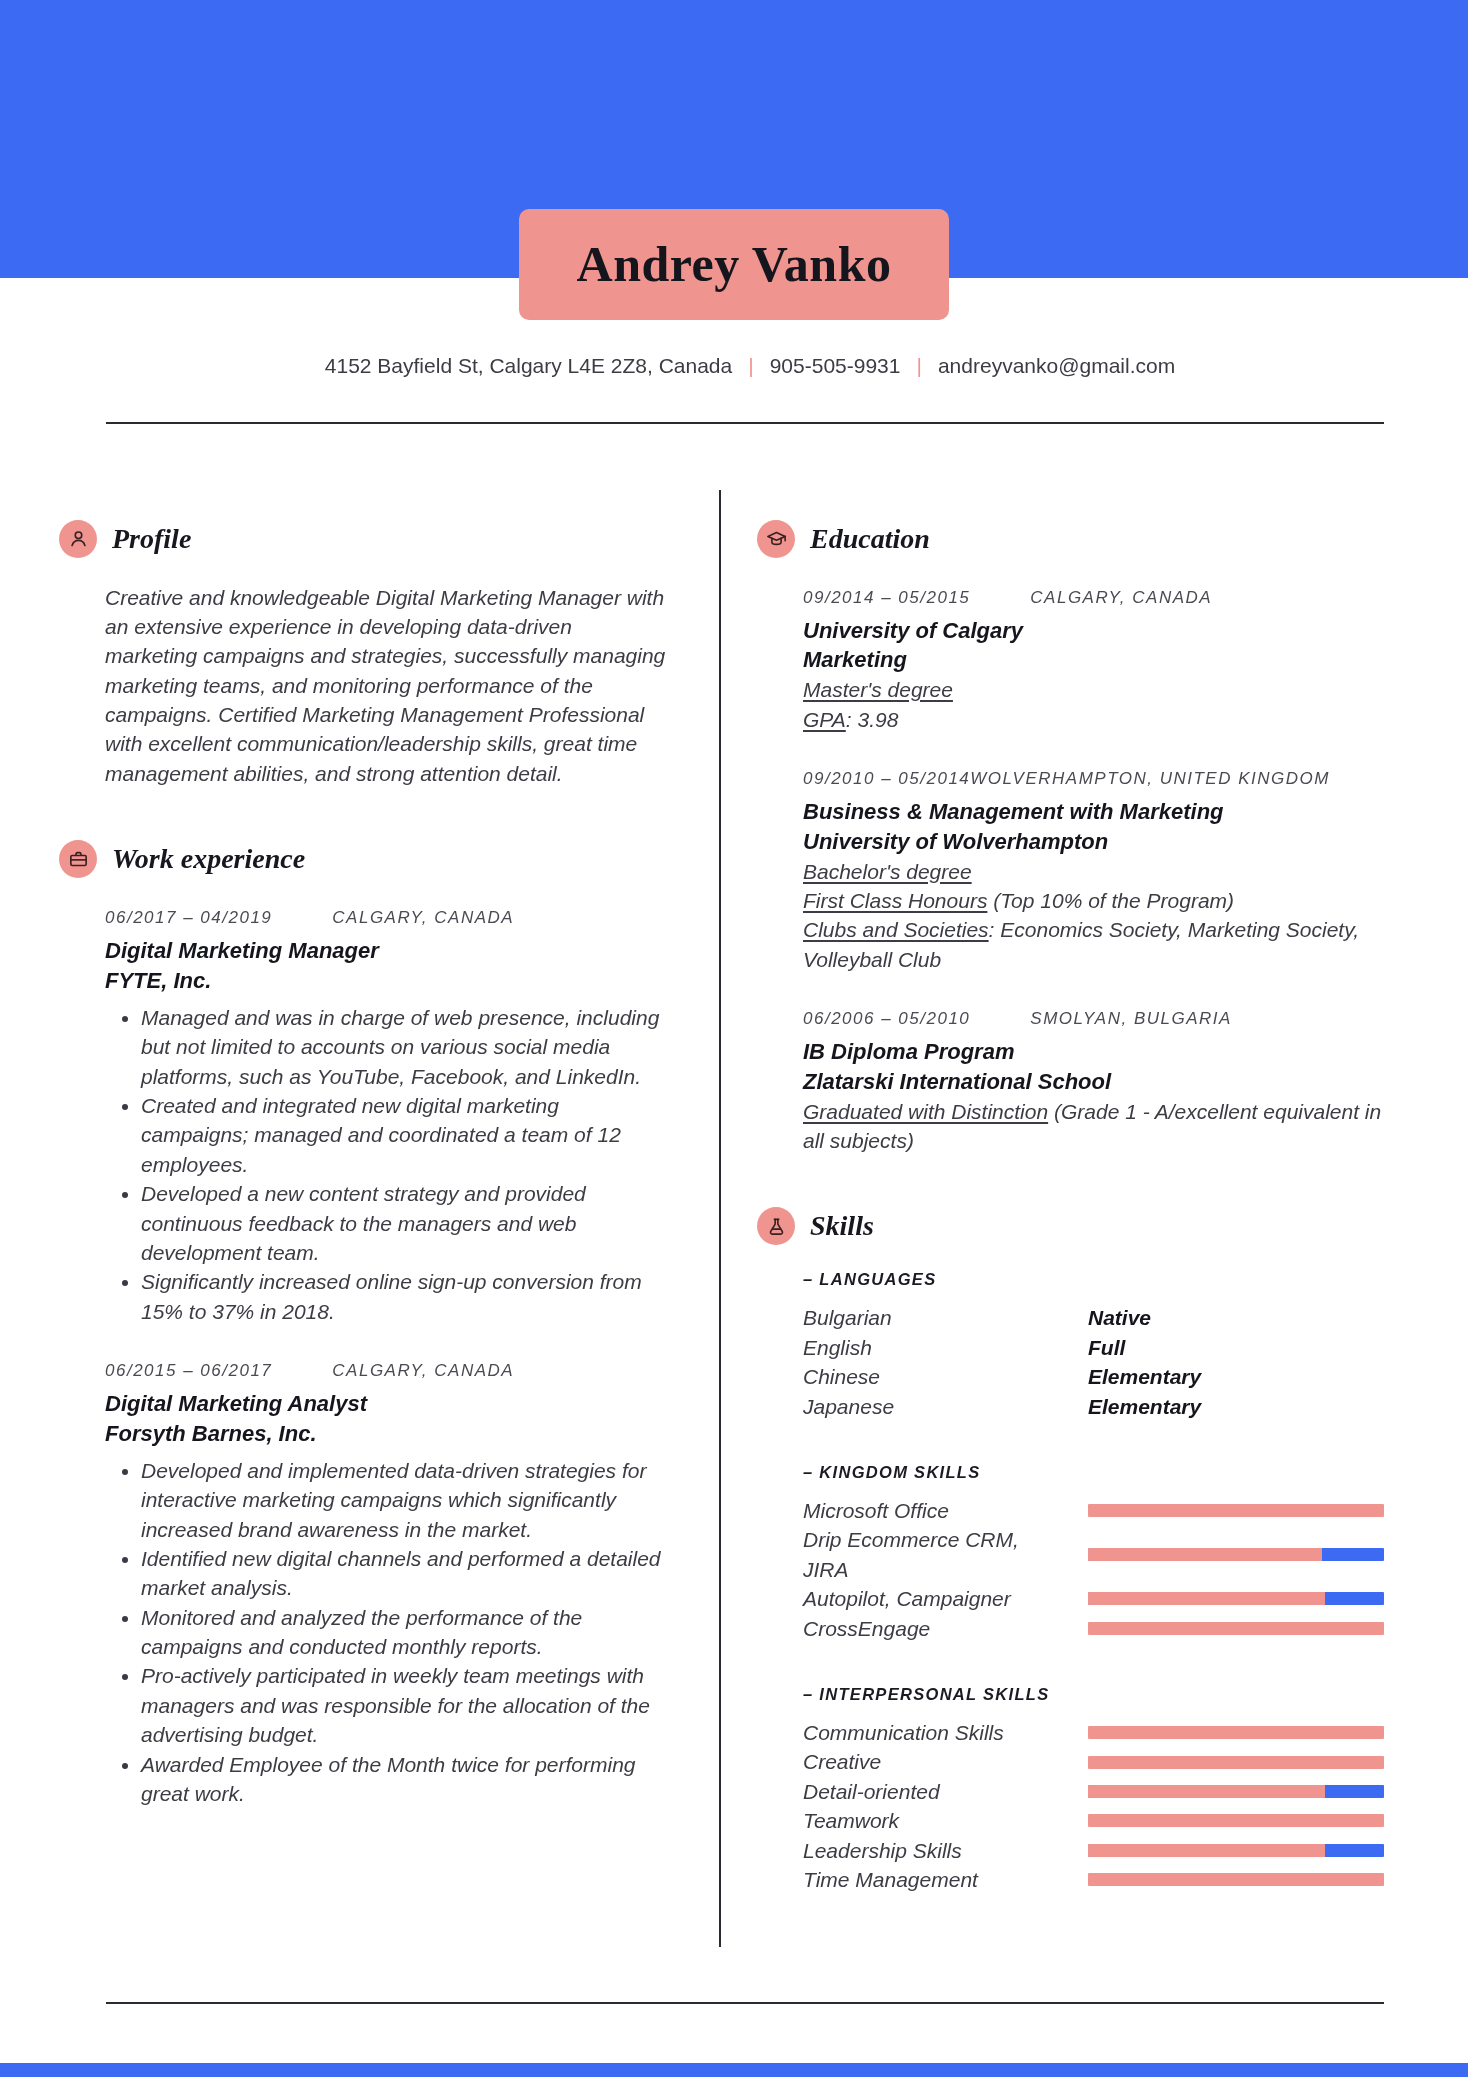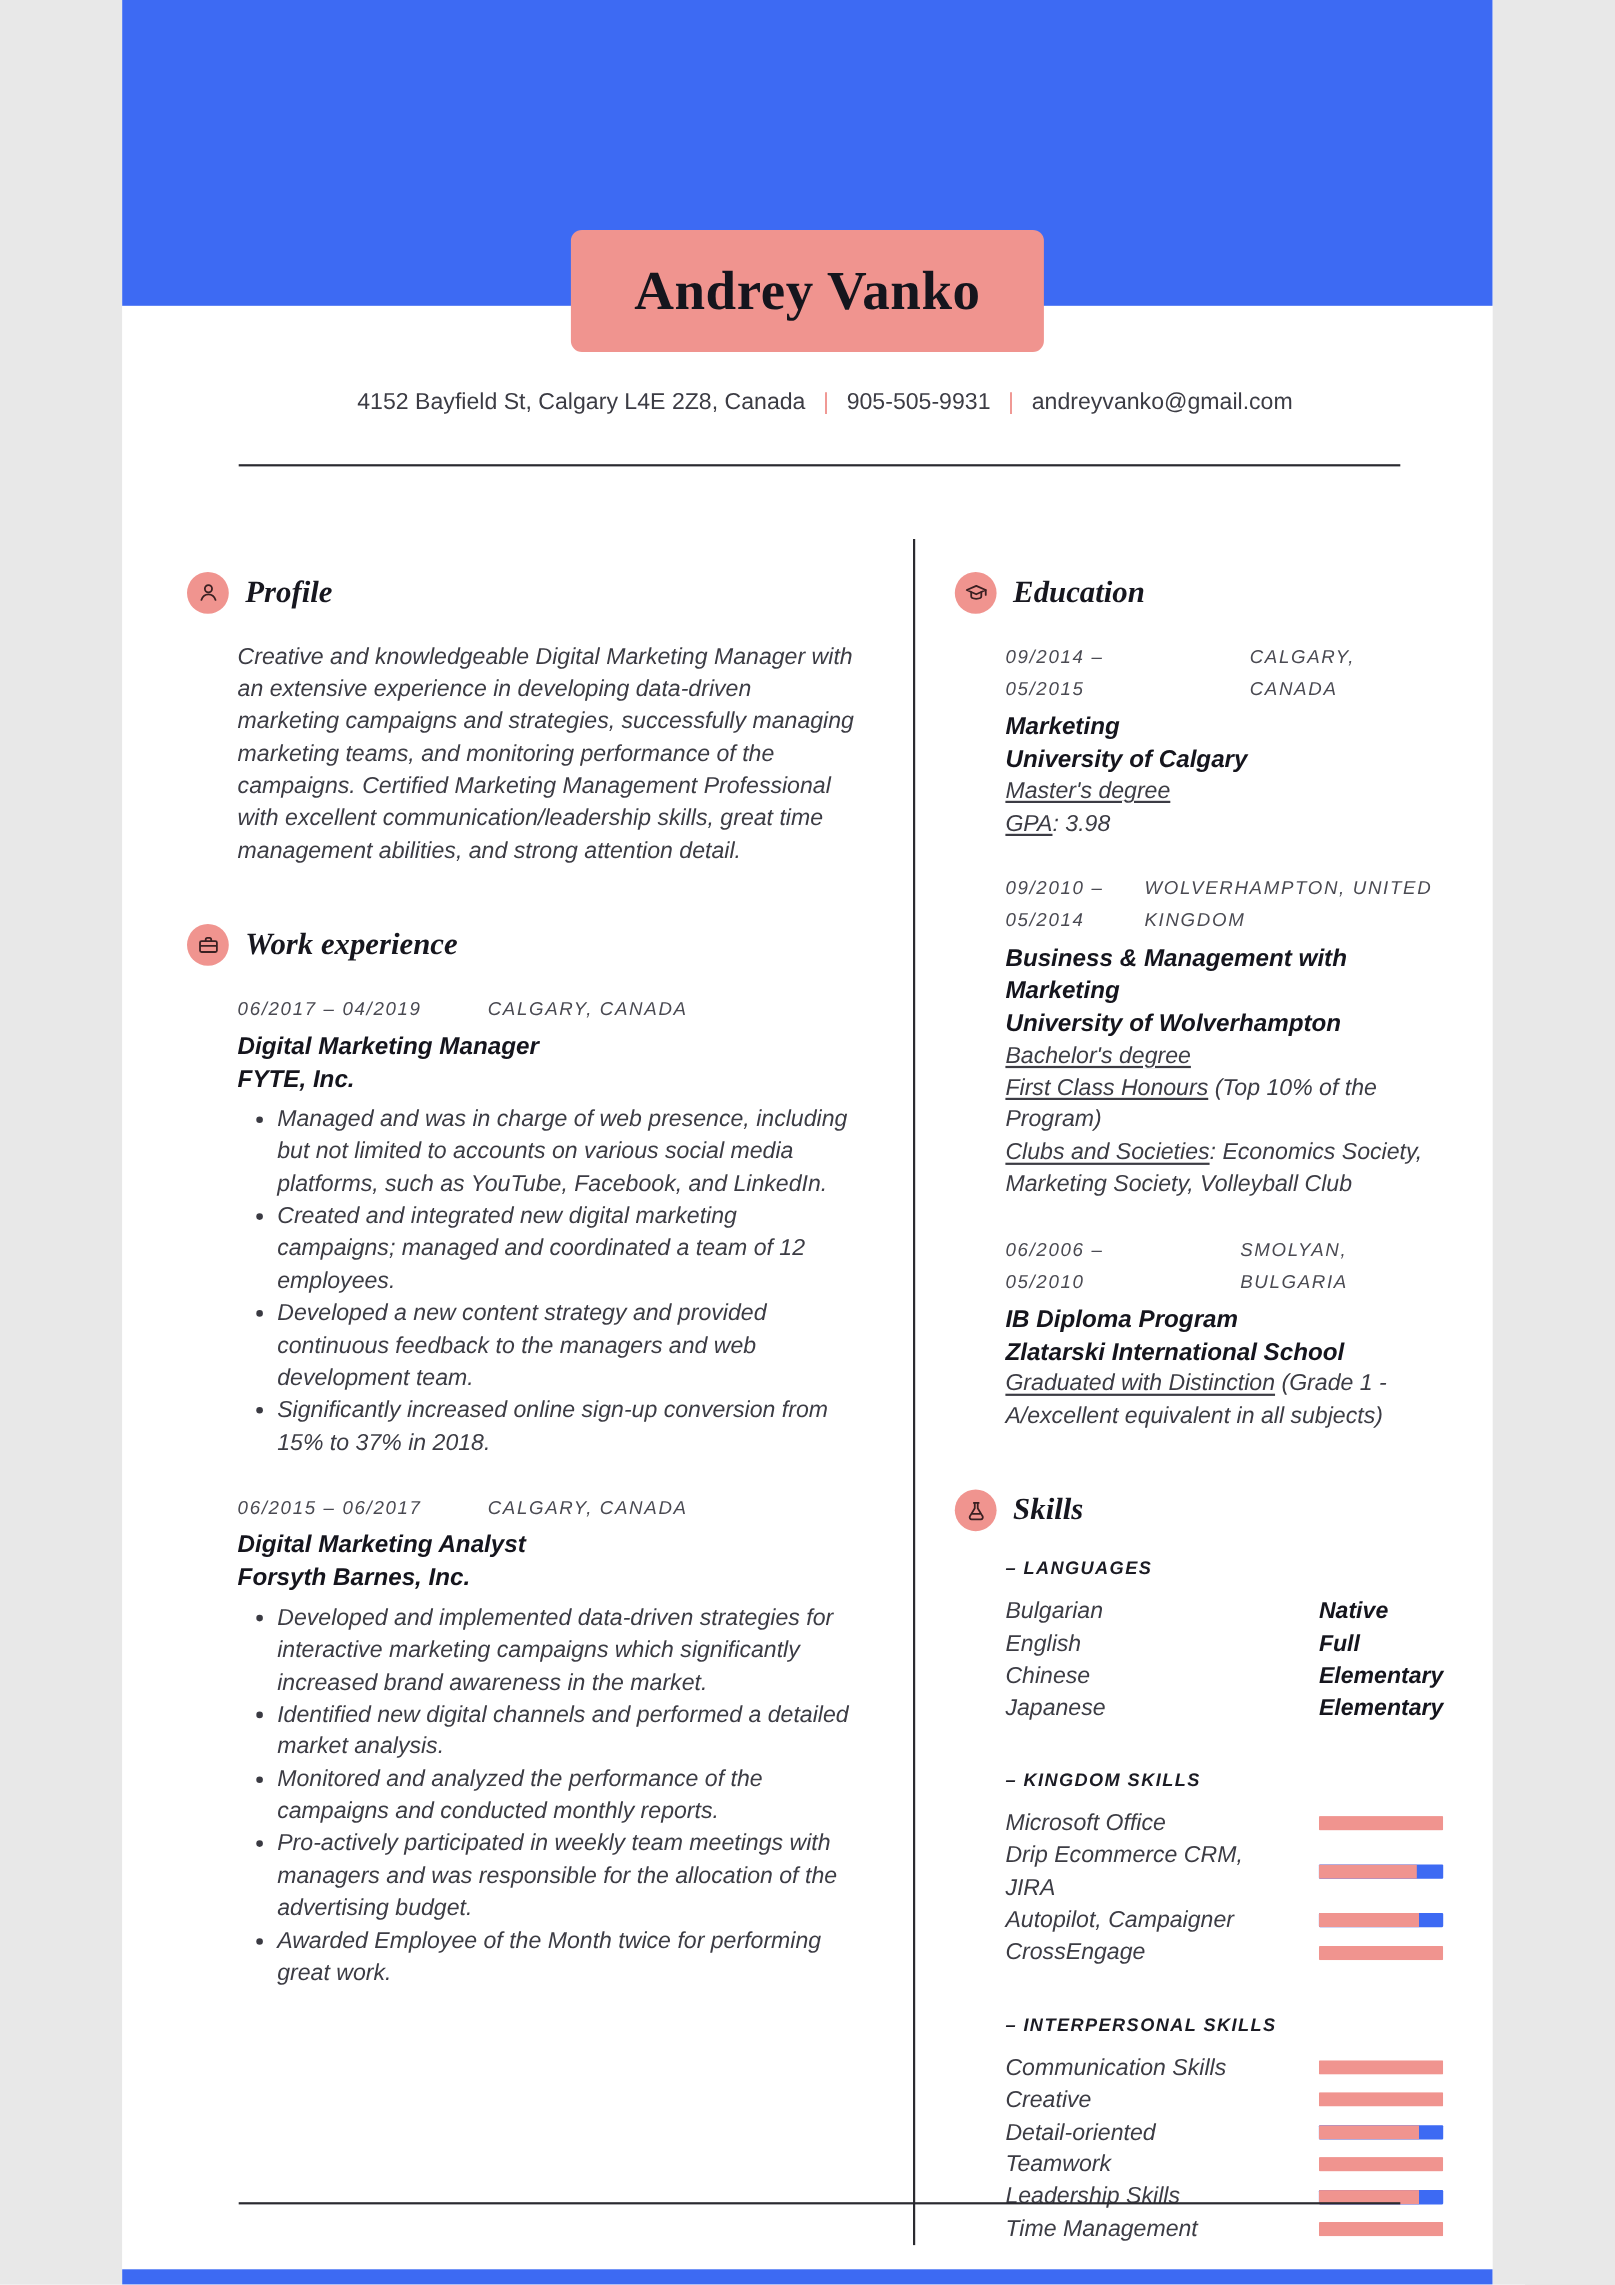--- a/index.html
+++ b/index.html
@@ -11,21 +11,21 @@
   }
   *{box-sizing:border-box;}
   html,body{margin:0;padding:0;}
   body{
     background:#e8e8e8;
     font-family:"Liberation Sans", sans-serif;
     color:var(--body);
   }
   .page{
     position:relative;
-    width:1246px;
+    width:1468px;
     height:2077px;
     margin:0 auto;
     background:#ffffff;
     overflow:hidden;
   }
   .banner{
     height:278px;
     background:var(--blue);
   }
   .name-box{
@@ -303,22 +303,22 @@
           </span>
           <h2 class="section-title">Education</h2>
         </div>
         <div class="section-body">
 
           <article class="edu-entry">
             <div class="dates-line">
               <span>09/2014 – 05/2015</span>
               <span>CALGARY, CANADA</span>
             </div>
+            <div class="bold-line">University of Calgary</div>
             <div class="bold-line">Marketing</div>
-            <div class="bold-line">University of Calgary</div>
             <div class="detail-line"><span class="u">Master's degree</span><span></span></div>
             <div class="detail-line"><span class="u">GPA</span><span>: 3.98</span></div>
           </article>
 
           <article class="edu-entry">
             <div class="dates-line stacked">
               <span>09/2010 – 05/2014</span>
               <span>WOLVERHAMPTON, UNITED KINGDOM</span>
             </div>
             <div class="bold-line">Business &amp; Management with Marketing</div>

